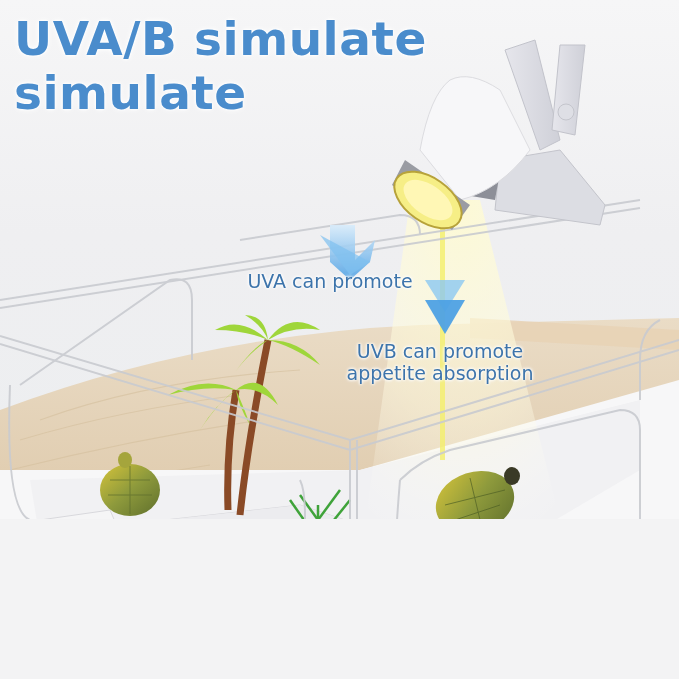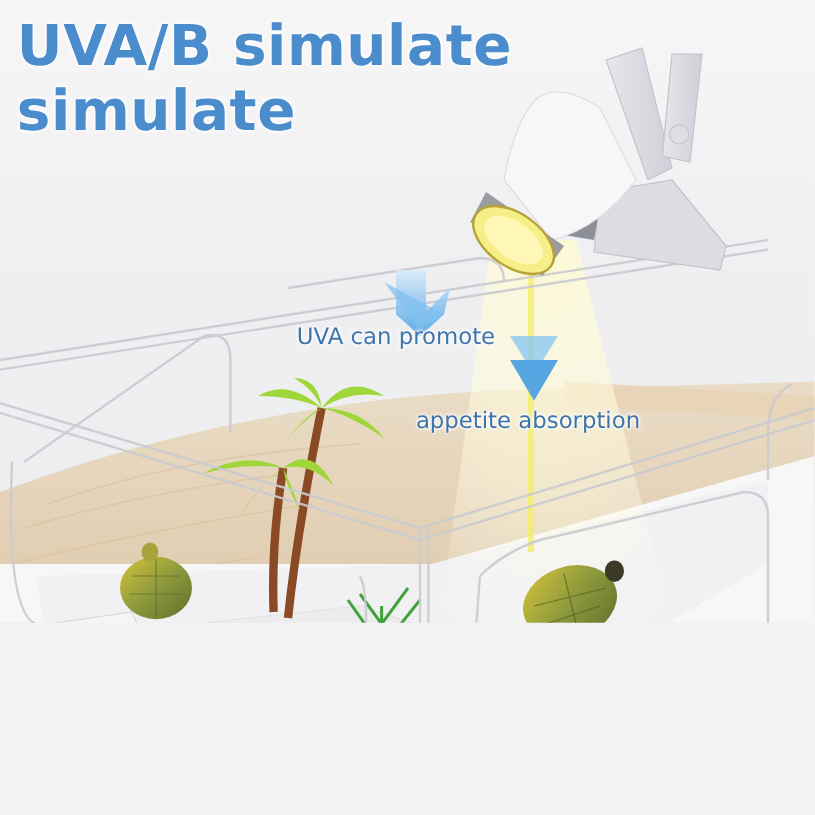--- a/index.html
+++ b/index.html
@@ -192,16 +192,17 @@
 
   <span class="abs" style="left:330px;top:225px;width:45px;height:55px;"></span>
 
   <div class="caption" style="left:224px;top:270px;width:180px;margin-left:16px;">
     <div>UVA can promote</div>
   </div>
 
   <span class="abs" style="left:425px;top:280px;width:40px;height:54px;"></span>
 
   <div class="caption" style="left:335px;top:340px;width:210px;">
+    <div>UVB can promote</div>
     <div>appetite absorption</div>
   </div>
 
 </div>
 
 </body></html>

